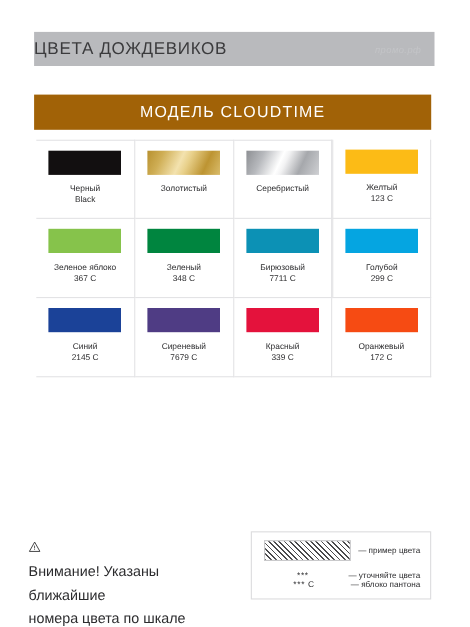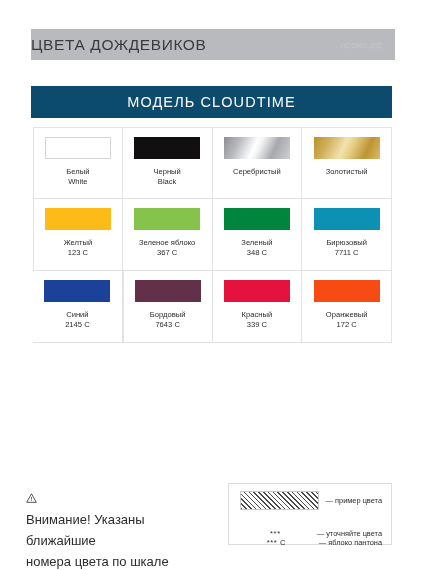--- a/index.html
+++ b/index.html
@@ -46,21 +46,21 @@
     font-style: italic;
   }
 
   
   .model-bar {
     position: absolute;
     left: 31px;
     top: 86px;
     width: 361px;
     height: 32px;
-    background: #0c4a6e;
+    background: #a16207;
     display: flex;
     align-items: center;
     justify-content: center;
   }
   .model-bar-text {
     color: #ffffff;
     font-size: 14.5px;
     letter-spacing: 1.1px;
     font-weight: 400;
     white-space: nowrap;
@@ -145,21 +145,21 @@
     top: 483px;
     width: 164px;
     height: 62px;
     box-sizing: border-box;
     border: 1px solid #dcdcde;
     padding: 7px 9px 0 9px;
   }
   .legend-row {
     display: flex;
     align-items: center;
-    margin-bottom: 19px;
+    margin-bottom: 8px;
   }
   .legend-left {
     width: 84px;
     display: flex;
     align-items: center;
     justify-content: center;
   }
   .legend-right {
     font-size: 7.4px;
     color: #2c2c2e;
@@ -192,37 +192,32 @@
 <div class="title-bar">
   <div class="title-bar-text">ЦВЕТА ДОЖДЕВИКОВ</div>
   <div class="watermark">промо.рф</div>
 </div>
 
 <div class="model-bar">
   <div class="model-bar-text">МОДЕЛЬ CLOUDTIME</div>
 </div>
 
 <div class="grid">
-    <div class="cell first-col row-first">
-      <div class="swatch outlined"></div>
-      <div class="cell-label">Белый</div>
-      <div class="cell-sub">White</div>
-    </div>
     <div class="cell row-first">
       <div class="swatch" style="background: rgb(18, 15, 16);"></div>
       <div class="cell-label">Черный</div>
       <div class="cell-sub">Black</div>
     </div>
     <div class="cell row-first">
+      <div class="swatch" style="background: linear-gradient(115deg, rgb(184, 145, 47) 0%, rgb(207, 174, 85) 20%, rgb(243, 226, 174) 45%, rgb(232, 208, 138) 55%, rgb(189, 148, 50) 78%, rgb(217, 188, 107) 100%);"></div>
+      <div class="cell-label">Золотистый</div>
+    </div>
+    <div class="cell row-first">
       <div class="swatch" style="background: linear-gradient(115deg, rgb(141, 143, 147) 0%, rgb(183, 185, 189) 22%, rgb(255, 255, 255) 46%, rgb(242, 242, 243) 53%, rgb(166, 168, 172) 74%, rgb(207, 208, 211) 100%);"></div>
       <div class="cell-label">Серебристый</div>
-    </div>
-    <div class="cell row-first">
-      <div class="swatch" style="background: linear-gradient(115deg, rgb(184, 145, 47) 0%, rgb(207, 174, 85) 20%, rgb(243, 226, 174) 45%, rgb(232, 208, 138) 55%, rgb(189, 148, 50) 78%, rgb(217, 188, 107) 100%);"></div>
-      <div class="cell-label">Золотистый</div>
     </div>
     <div class="cell first-col">
       <div class="swatch" style="background: rgb(252, 187, 22);"></div>
       <div class="cell-label">Желтый</div>
       <div class="cell-sub">123 C</div>
     </div>
     <div class="cell">
       <div class="swatch" style="background: rgb(134, 195, 75);"></div>
       <div class="cell-label">Зеленое яблоко</div>
       <div class="cell-sub">367 C</div>
@@ -230,29 +225,34 @@
     <div class="cell">
       <div class="swatch" style="background: rgb(0, 133, 63);"></div>
       <div class="cell-label">Зеленый</div>
       <div class="cell-sub">348 C</div>
     </div>
     <div class="cell">
       <div class="swatch" style="background: rgb(12, 145, 181);"></div>
       <div class="cell-label">Бирюзовый</div>
       <div class="cell-sub">7711 C</div>
     </div>
+    <div class="cell first-col">
+      <div class="swatch" style="background: rgb(5, 165, 225);"></div>
+      <div class="cell-label">Голубой</div>
+      <div class="cell-sub">299 C</div>
+    </div>
     <div class="cell">
       <div class="swatch" style="background: rgb(27, 66, 152);"></div>
       <div class="cell-label">Синий</div>
       <div class="cell-sub">2145 C</div>
     </div>
-    <div class="cell first-col">
-      <div class="swatch" style="background: rgb(99, 48, 74);"></div>
-      <div class="cell-label">Бордовый</div>
-      <div class="cell-sub">7643 C</div>
+    <div class="cell">
+      <div class="swatch" style="background: rgb(79, 60, 132);"></div>
+      <div class="cell-label">Сиреневый</div>
+      <div class="cell-sub">7679 C</div>
     </div>
     <div class="cell">
       <div class="swatch" style="background: rgb(228, 18, 60);"></div>
       <div class="cell-label">Красный</div>
       <div class="cell-sub">339 C</div>
     </div>
     <div class="cell">
       <div class="swatch" style="background: rgb(246, 75, 19);"></div>
       <div class="cell-label">Оранжевый</div>
       <div class="cell-sub">172 C</div>

